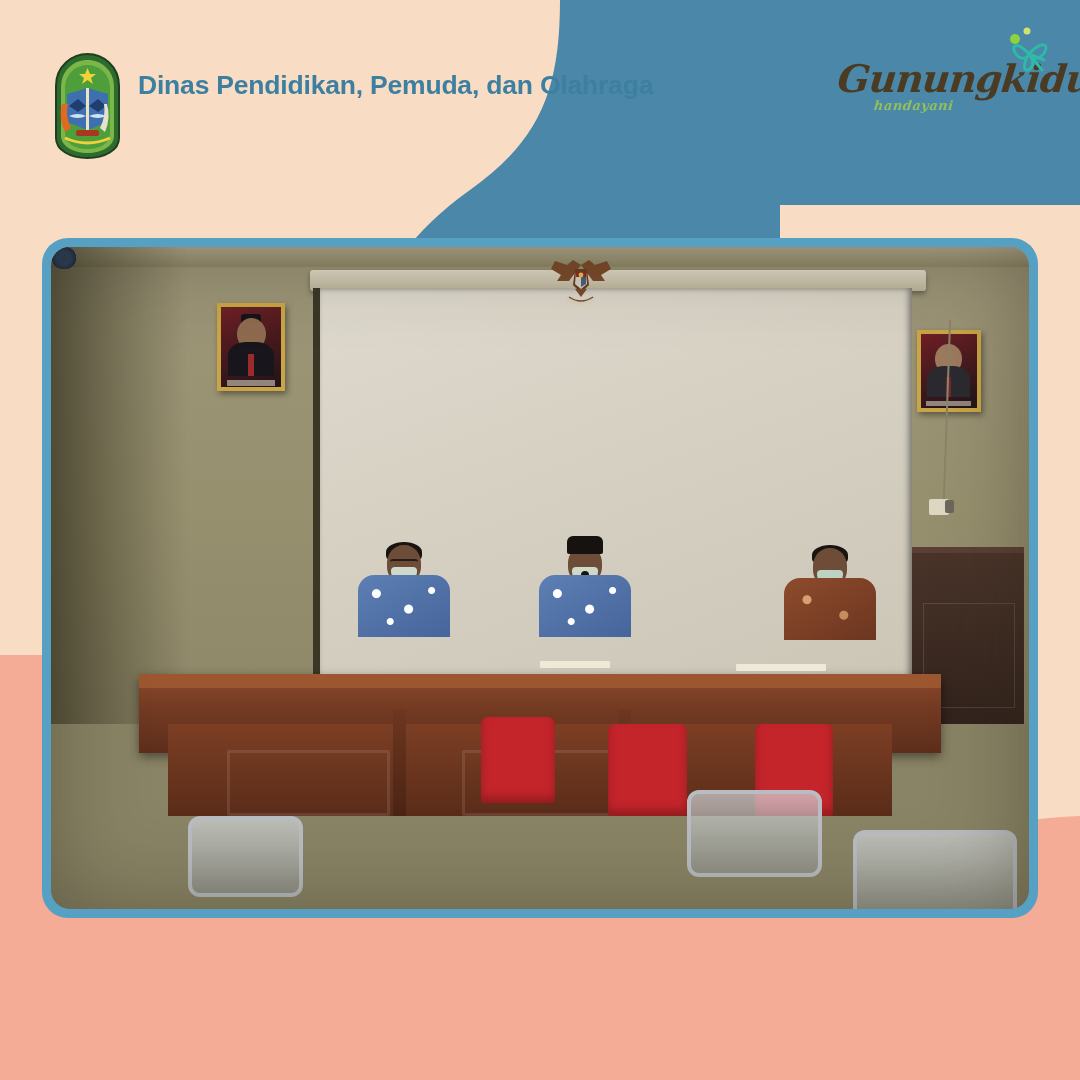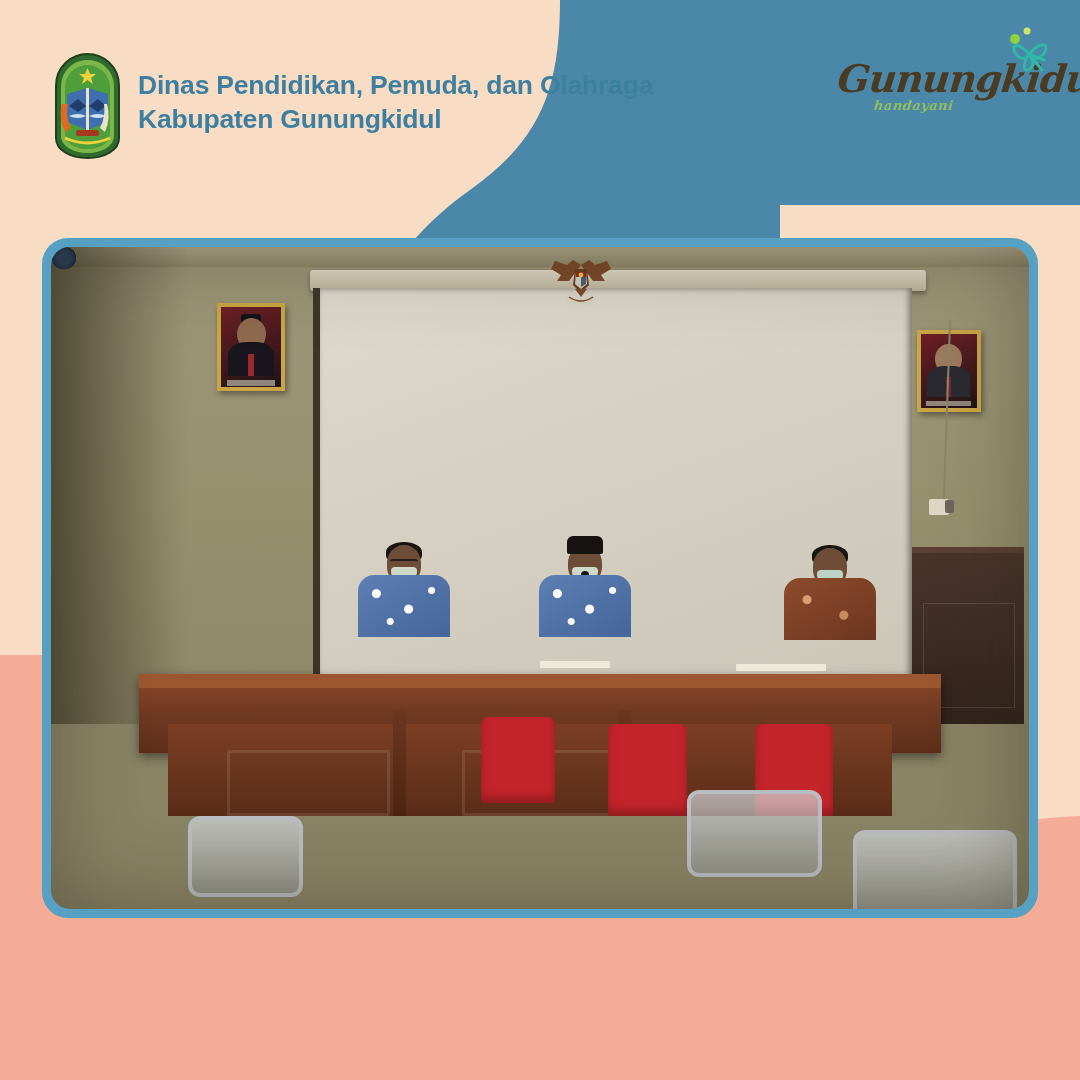--- a/index.html
+++ b/index.html
@@ -42,21 +42,21 @@
     background:#f4ac97;
     clip-path:path("M420,300 L0,300 C20,190 120,95 260,60 C320,45 375,38 420,36 Z");
   }
 
   
   .header{position:absolute;top:0;left:0;width:1080px;height:210px;}
   .crest{position:absolute;left:45px;top:52px;width:85px;height:108px;}
   .title-block{position:absolute;left:138px;top:68px;}
   .title-line{
     color:#3d7fa0;font-weight:bold;font-size:26.5px;line-height:34px;
-    letter-spacing:-0.2px;white-space:nowrap;
+    letter-spacing:-0.2px;white-space:nowrap;text-align:center;
   }
   
   .gk-logo{position:absolute;right:22px;top:38px;width:220px;height:80px;}
   .gk-word{
     position:absolute;left:0;top:18px;
     font-family:"DejaVu Serif",serif;font-style:italic;font-weight:bold;
     font-size:38px;color:#4a3b22;letter-spacing:-1px;
     transform:skewX(-6deg);
   }
   .gk-sub{
@@ -211,21 +211,20 @@
       <path d="M24 64 Q33 60 41 64 Q33 68 24 64 Z" fill="#cfe4f2"></path>
       <path d="M44 64 Q53 60 61 64 Q53 68 44 64 Z" fill="#cfe4f2"></path>
       <path d="M17 52 Q13 66 20 80 L26 76 Q20 64 23 52 Z" fill="#e06a1f"></path>
       <path d="M62 52 Q66 66 60 80 L55 76 Q61 64 59 52 Z" fill="#e8e2cc"></path>
       <rect x="31" y="78" width="23" height="6" rx="2" fill="#a8371f"></rect>
       <path d="M20 86 Q42.5 96 65 86" stroke="#f2d23a" stroke-width="3" fill="none"></path>
     </svg>
 
     <div class="title-block">
       <div class="title-line">Dinas Pendidikan, Pemuda, dan Olahraga</div>
-      <div class="title-line">Kabupaten Gunungkidul</div>
     </div>
 
     <div class="gk-logo">
       <div class="gk-word">Gunungkidul</div>
       <div class="gk-sub">handayani</div>
       <svg class="gk-orn" viewBox="0 0 62 56">
         <g fill="none" stroke="#2fb9a6" stroke-width="3" stroke-linecap="round">
           <path d="M31 30 C18 16 12 22 18 30 C23 37 30 34 31 30 Z"></path>
           <path d="M31 30 C44 16 52 20 46 29 C41 37 33 34 31 30 Z"></path>
           <path d="M31 30 C22 44 28 50 33 44 C37 39 33 32 31 30 Z"></path>

